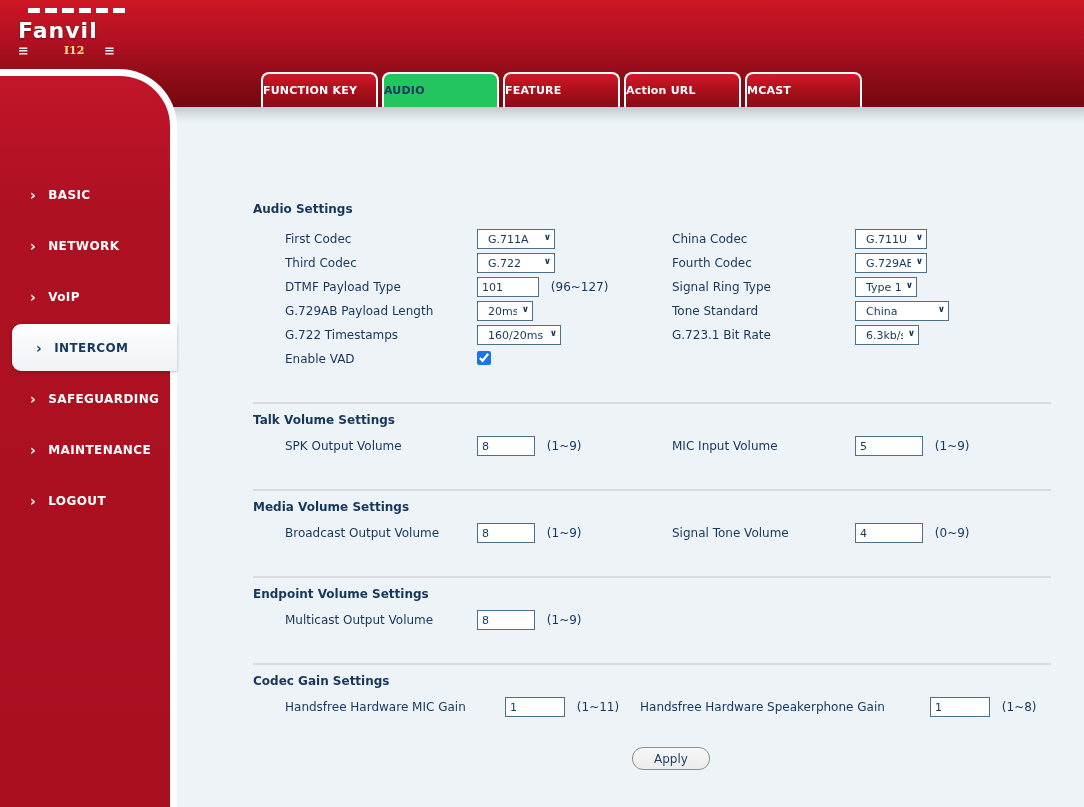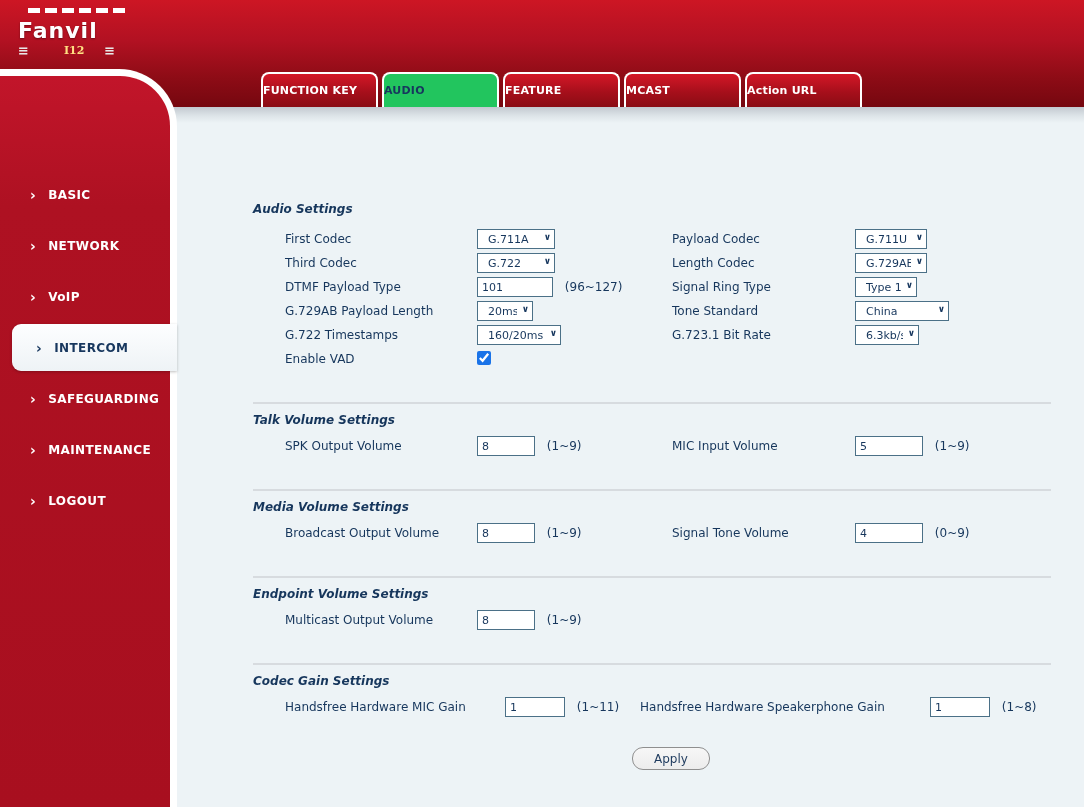--- a/index.html
+++ b/index.html
@@ -42,41 +42,41 @@
   .mi { height:51px; display:flex; align-items:center; padding-left:30px; cursor:pointer;
     color:#fff; font-size:12px; font-weight:bold; letter-spacing:.4px; }
   .mi .arr { font-size:14px; font-weight:bold; margin-right:12px; line-height:1; }
   .mi.active { height:47px; margin:2px 0 2px 12px; padding-left:24px;
     background:linear-gradient(180deg,#fdfeff,#eef3f6); border-radius:9px 0 0 9px;
     color:#17375e; box-shadow:0 1px 3px rgba(0,0,0,.25); }
 
   
   .form { position:absolute; left:253px; top:123px; width:798px; z-index:2;
     color:#16365c; font-size:12px; }
-  .sec-title { font-size:12px; font-weight:bold; line-height:16px;font-style:italic; }
+  .sec-title { font-size:12px; font-weight:bold; line-height:16px; }
   .t-audio { margin-top:78px; margin-bottom:10px; }
   .divider { border-top:2px solid #d7dbdf; margin-top:31px; }
   .t-sub { margin-top:8px; margin-bottom:6px; }
   .frow { display:grid; grid-template-columns:192px 195px 183px 1fr;
     margin-left:32px; height:24px; align-items:center; }
   .grow { display:grid; grid-template-columns:220px 135px 290px 1fr;
     margin-left:32px; height:24px; align-items:center; }
   .hint { margin-left:8px; }
 
   .sel { position:relative; display:inline-block; }
   select { appearance:none; -webkit-appearance:none; -moz-appearance:none;
     height:20px; border:1px solid #4b7087; background:#fff; color:#16365c;
     font-size:11px; font-family:inherit; padding:1px 15px 1px 10px; border-radius:0; width:100%; }
   .sel .chev { position:absolute; right:4px; top:3px; font-size:9px; font-weight:bold;
     color:#17375e; pointer-events:none; }
   .w78{width:78px}.w80{width:72px}.w56{width:56px}.w62s{width:62px}.w84{width:84px}
   .w110{width:94px}.w64{width:64px}
   input[type=text] { height:20px; border:1px solid #4b7087; background:#fff; color:#16365c;
     font-size:11px; font-family:inherit; padding:1px 4px; }
-  .iw58{width:58px}.iw62{width:76px}.iw68{width:68px}.iw60{width:60px}
+  .iw58{width:58px}.iw62{width:62px}.iw68{width:68px}.iw60{width:60px}
   input[type=checkbox] { width:14px; height:14px; accent-color:#1a73e8; }
 
   .apply-wrap { margin-top:28px; text-align:center; padding-left:38px; }
   .apply { width:78px; height:23px; font-size:12px; font-family:inherit; color:#1f3b5e;
     background:linear-gradient(180deg,#f7f7f7,#ececec); border:1px solid #8f8f8f;
     border-radius:11px; cursor:pointer; }
 </style>
 </head>
 <body>
 
@@ -99,24 +99,24 @@
     <div class="tab">
         <span>FUNCTION KEY</span>
       </div>
     <div class="tab active">
         <span>AUDIO</span>
       </div>
     <div class="tab">
         <span>FEATURE</span>
       </div>
     <div class="tab">
+        <span>Action URL</span>
+      </div>
+    <div class="tab">
         <span>MCAST</span>
-      </div>
-    <div class="tab">
-        <span>Action URL</span>
       </div>
   </div>
 
   <div class="side-wrap">
     <div class="side-red"></div>
     <div class="menu">
       <div class="mi">
         <span class="arr">›</span>
         <span>BASIC</span>
       </div>
@@ -147,28 +147,28 @@
     </div>
   </div>
 
   <div class="form">
 
     <div class="sec-title t-audio">Audio Settings</div>
 
     <div class="frow">
       <div>First Codec</div>
       <div><span class="sel w78"><select><option>G.711A</option></select><span class="chev">∨</span></span></div>
-      <div>Payload Codec</div>
+      <div>China Codec</div>
       <div><span class="sel w80"><select><option>G.711U</option></select><span class="chev">∨</span></span></div>
     </div>
 
     <div class="frow">
       <div>Third Codec</div>
       <div><span class="sel w78"><select><option>G.722</option></select><span class="chev">∨</span></span></div>
-      <div>Length Codec</div>
+      <div>Fourth Codec</div>
       <div><span class="sel w80"><select><option>G.729AB</option></select><span class="chev">∨</span></span></div>
     </div>
 
     <div class="frow">
       <div>DTMF Payload Type</div>
       <div>
         <input type="text" class="iw62" value="101" style="">
         <span class="hint">(96~127)</span>
       </div>
       <div>Signal Ring Type</div>

